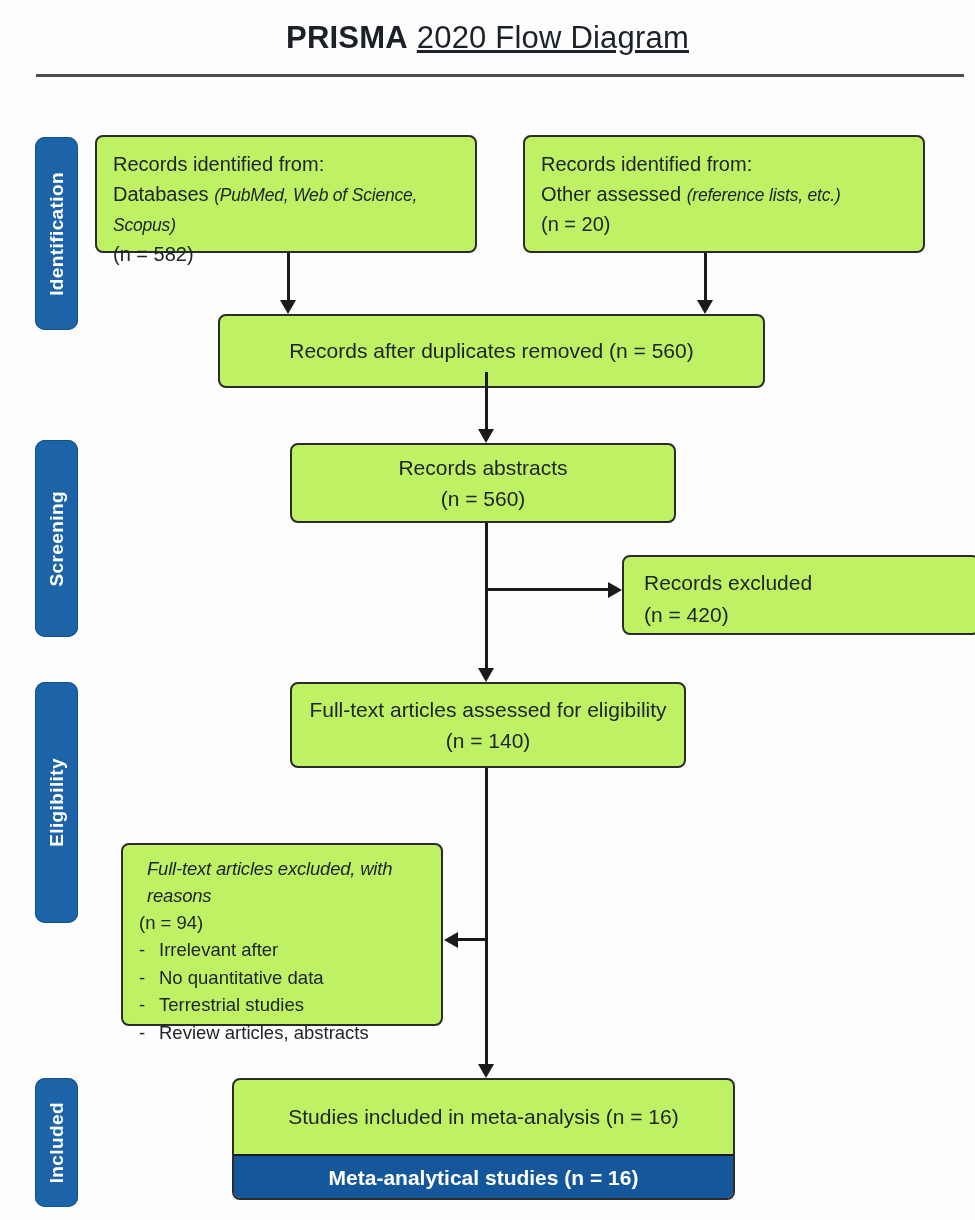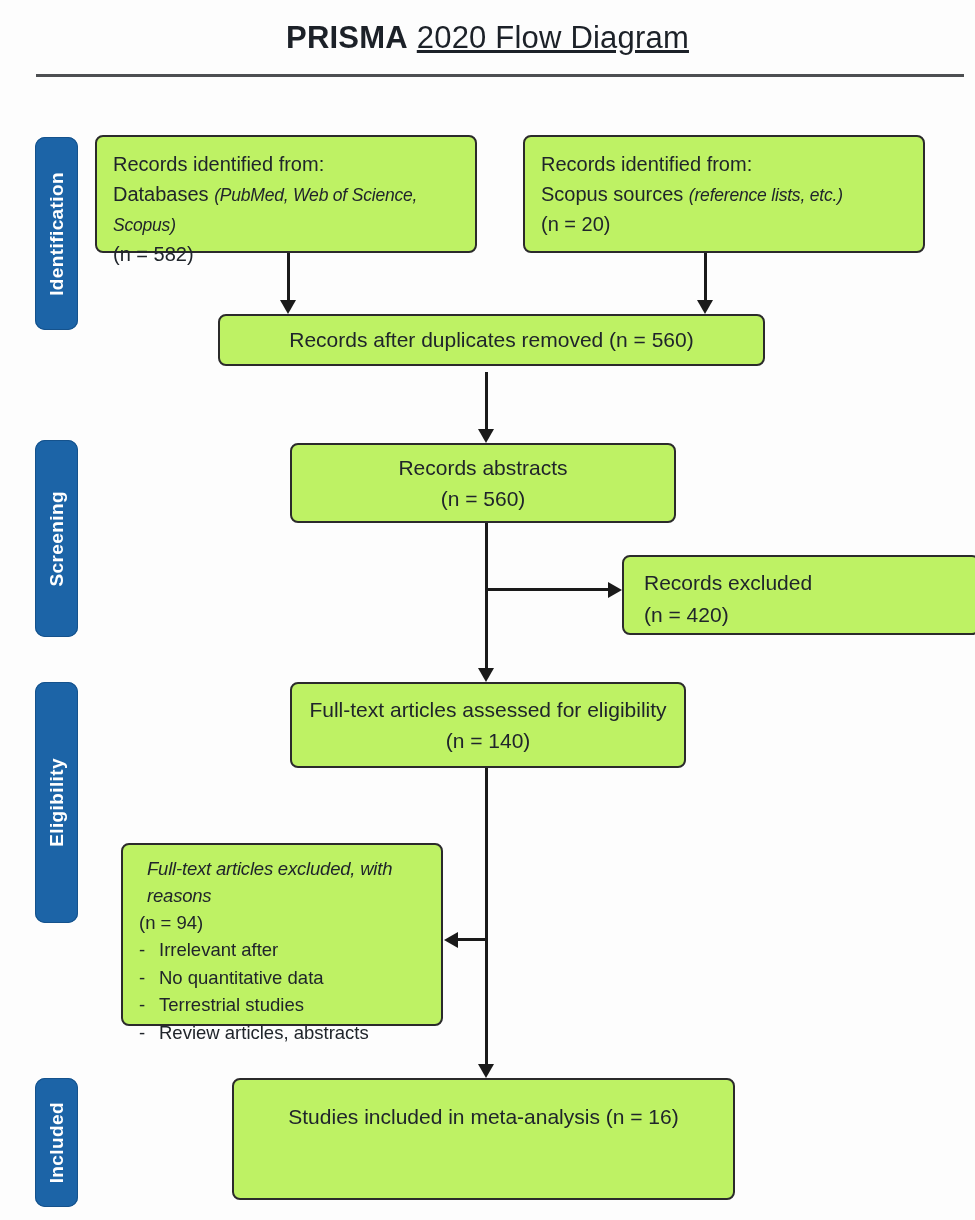--- a/index.html
+++ b/index.html
@@ -24,21 +24,21 @@
   .stage-included       { top:1078px; height:129px; }
 
   
   .fbox { position:absolute; background:#bef264; border:2px solid #2b2b2b; border-radius:8px;
           box-sizing:border-box; font-size:20px; line-height:1.5; }
   .fbox.center { display:flex; flex-direction:column; align-items:center; justify-content:center; text-align:center; }
   .detail { font-style:italic; font-size:17.5px; letter-spacing:-0.2px; }
 
   .box-identified-db    { left:95px;  top:135px; width:382px; height:118px; padding:12px 16px; }
   .box-identified-other { left:523px; top:135px; width:402px; height:118px; padding:12px 16px; }
-  .box-duplicates       { left:218px; top:314px; width:547px; height:52px;  font-size:21px; }
+  .box-duplicates       { left:218px; top:314px; width:547px; height:74px;  font-size:21px; }
   .box-screened         { left:290px; top:443px; width:386px; height:80px;  font-size:21px; }
   .box-excluded         { left:622px; top:555px; width:358px; height:80px;  font-size:21px; padding:10px 20px; }
   .box-fulltext         { left:290px; top:682px; width:396px; height:86px;  font-size:21px; }
   .box-reasons          { left:121px; top:843px; width:322px; height:183px; padding:11px 16px; font-size:18.5px; line-height:1.45; }
   .box-included         { left:232px; top:1078px; width:503px; height:122px; padding:0; overflow:hidden; }
 
   .box-reasons .r-title { font-style:italic; letter-spacing:-0.2px;margin-left:8px; }
   .box-reasons .reason-row { display:flex; gap:10px; line-height:1.48; }
   .box-reasons .dash { width:10px; flex:none; }
 
@@ -80,21 +80,21 @@
   </div>
 
   <div class="fbox box-identified-db">
     <div>Records identified from:</div>
     <div><span>Databases </span><span class="detail">(PubMed, Web of Science, Scopus)</span></div>
     <div>(n = 582)</div>
   </div>
 
   <div class="fbox box-identified-other">
     <div>Records identified from:</div>
-    <div><span>Scopus sources </span><span class="detail">(reference lists, etc.)</span></div>
+    <div><span>Other assessed </span><span class="detail">(reference lists, etc.)</span></div>
     <div>(n = 20)</div>
   </div>
 
   <div class="fbox center box-duplicates">
     <div>Records after duplicates removed (n = 560)</div>
   </div>
 
   <div class="fbox center box-screened">
     <div>Records abstracts</div>
     <div>(n = 560)</div>
@@ -126,20 +126,21 @@
       <span>Terrestrial studies</span>
     </div>
     <div class="reason-row">
       <span class="dash">-</span>
       <span>Review articles, abstracts</span>
     </div>
   </div>
 
   <div class="fbox box-included">
     <div class="included-white">Studies included in meta-analysis (n = 16)</div>
+    <div class="included-blue">Meta-analytical studies (n = 16)</div>
   </div>
 
   <div class="vline" style="left:287px; top:253px; height:48px;"></div>
   <div class="arr arr-down" style="left:280px; top:300px;"></div>
 
   <div class="vline" style="left:704px; top:253px; height:48px;"></div>
   <div class="arr arr-down" style="left:697px; top:300px;"></div>
 
   <div class="vline" style="left:485px; top:372px; height:58px;"></div>
   <div class="arr arr-down" style="left:478px; top:429px;"></div>

